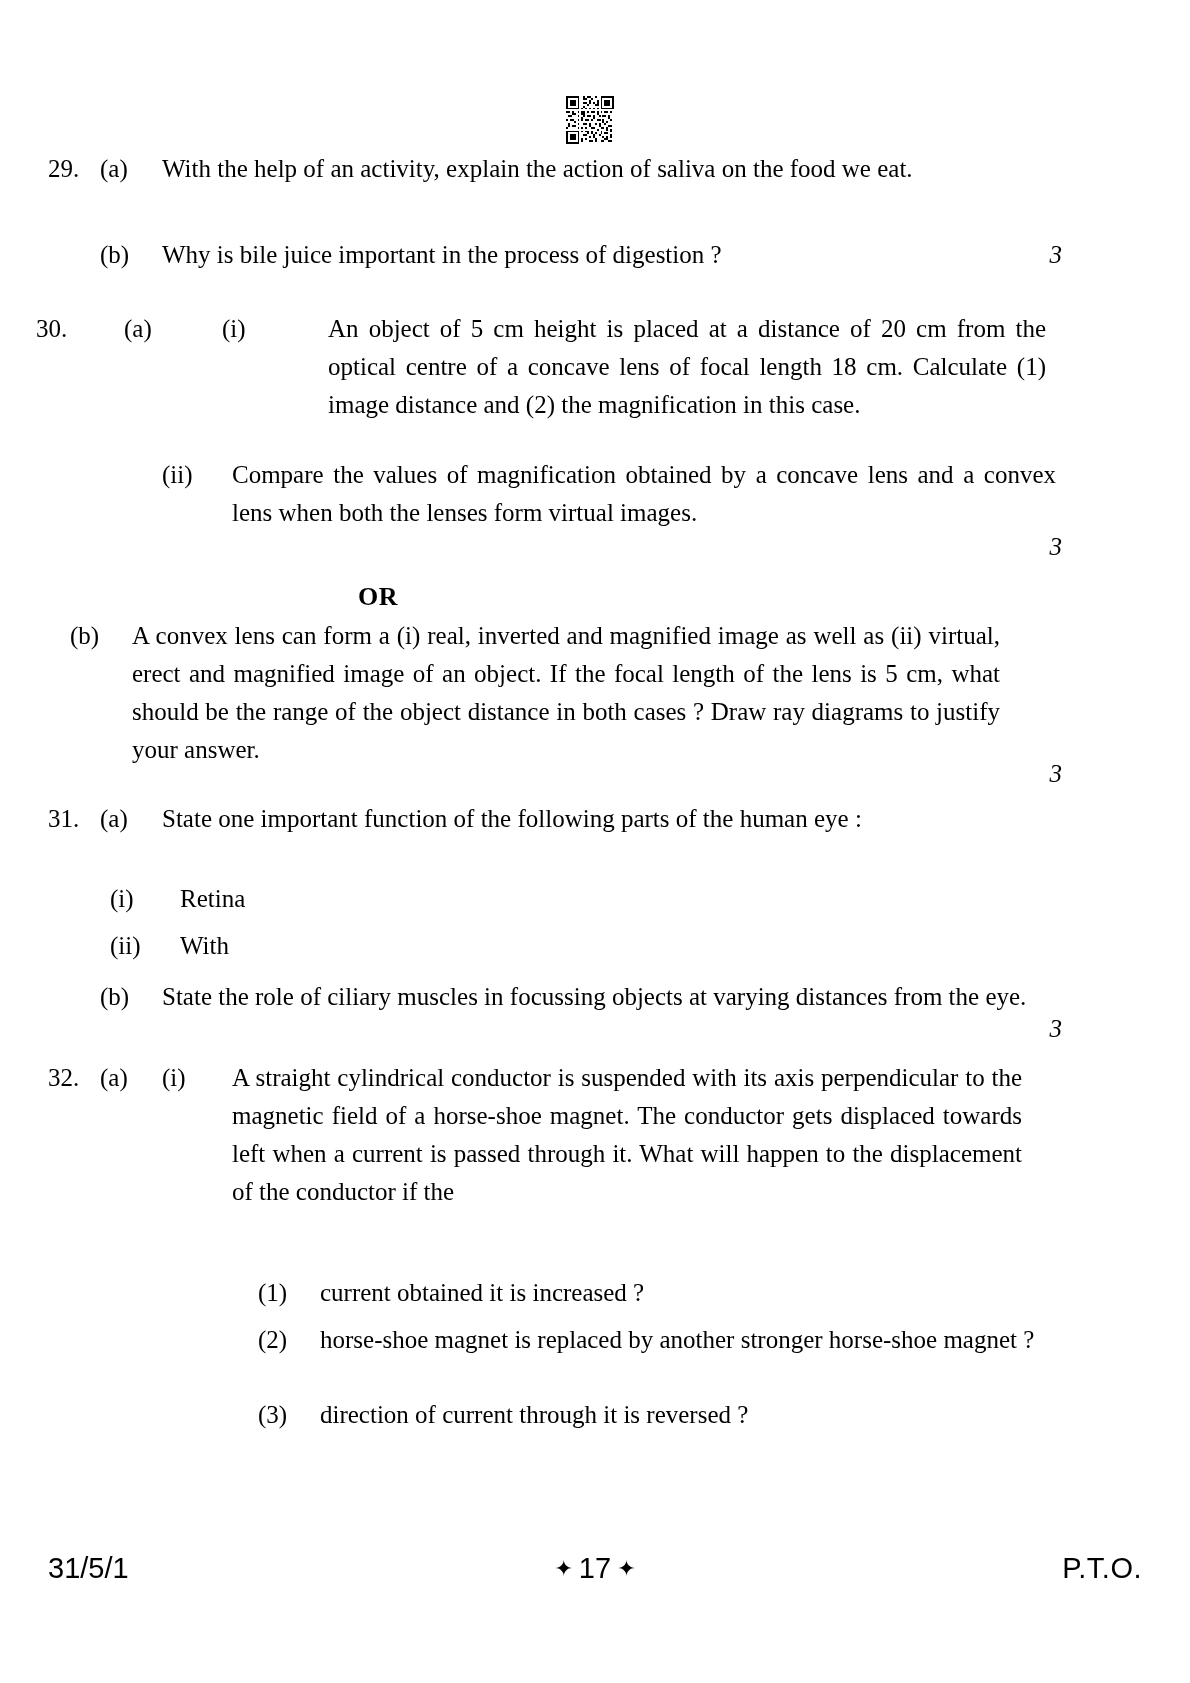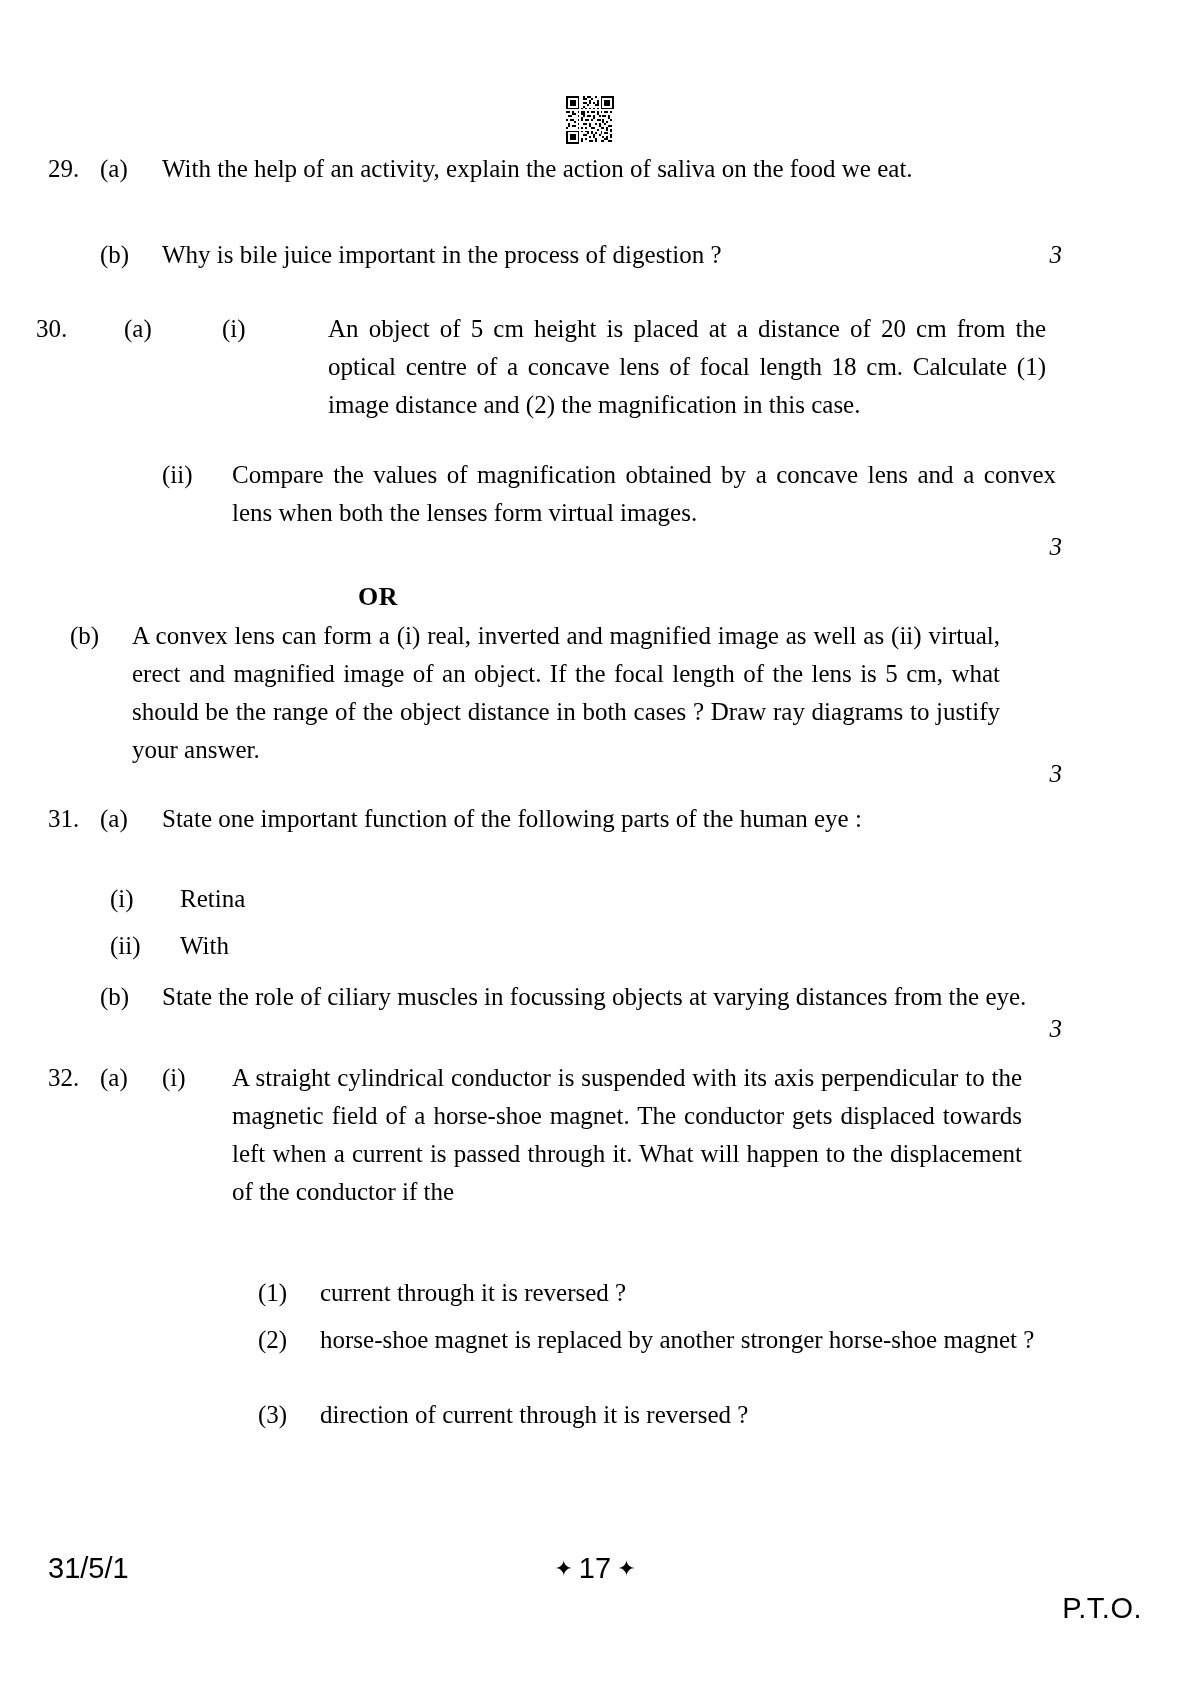--- a/index.html
+++ b/index.html
@@ -137,21 +137,20 @@
     padding: 0 6px;
   }
   .footer-pto {
     position: absolute;
     right: 48px;
     top: 0;
     font-family: "Liberation Sans", "DejaVu Sans", sans-serif;
     font-size: 29px;
     line-height: 40px;
     letter-spacing: 0.5px;
-    margin-top: 40px;
   }
 </style>
 </head>
 <body>
 
 <div class="page">
 
   <div class="qr-wrap">
     <svg width="48" height="48" viewBox="0 0 25 25" shape-rendering="crispEdges">
       <rect width="25" height="25" fill="#ffffff"></rect>
@@ -332,21 +331,21 @@
 
   <div class="q-block" style="left:48px; top:1059px; width:1010px;">
     <div class="qnum">32.</div>
     <div class="qlabel">(a)</div>
     <div class="qroman">(i)</div>
     <div class="qtext" style="width:790px;">A straight cylindrical conductor is suspended with its axis perpendicular to the magnetic field of a horse-shoe magnet. The conductor gets displaced towards left when a current is passed through it. What will happen to the displacement of the conductor if the</div>
   </div>
 
   <div class="sub-item" style="left:258px; top:1274px; width:790px;">
     <div class="sub-marker">(1)</div>
-    <div class="sub-text nojust" style="width:716px;">current through it is reversed ?</div>
+    <div class="sub-text nojust" style="width:716px;">current obtained it is increased ?</div>
   </div>
 
   <div class="sub-item" style="left:258px; top:1321px; width:790px;">
     <div class="sub-marker">(2)</div>
     <div class="sub-text" style="width:716px;">horse-shoe magnet is replaced by another stronger horse-shoe magnet ?</div>
   </div>
 
   <div class="sub-item" style="left:258px; top:1396px; width:790px;">
     <div class="sub-marker">(3)</div>
     <div class="sub-text nojust" style="width:716px;">direction of current through it is reversed ?</div>

